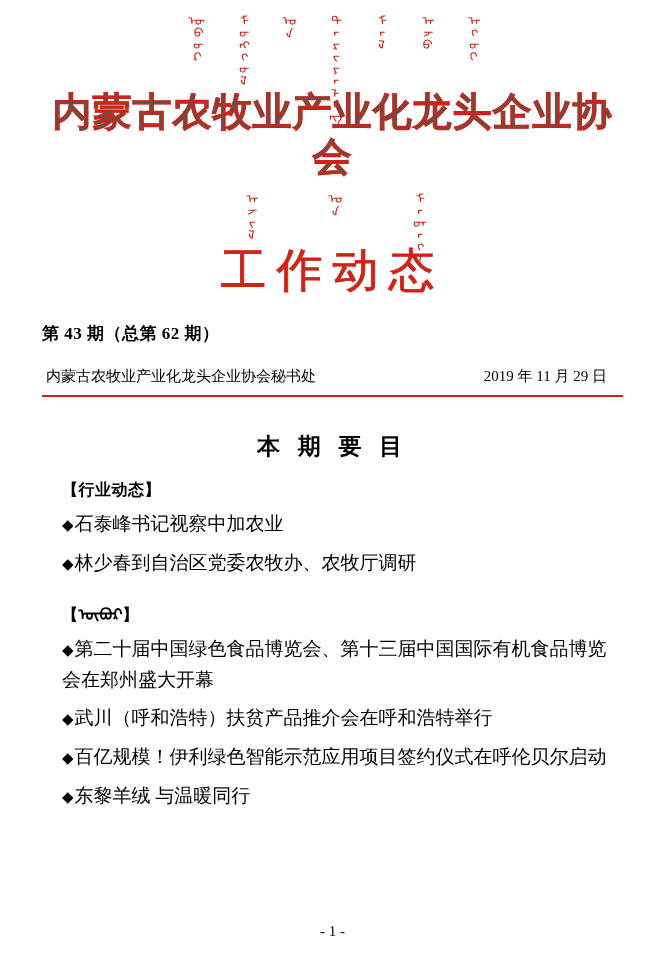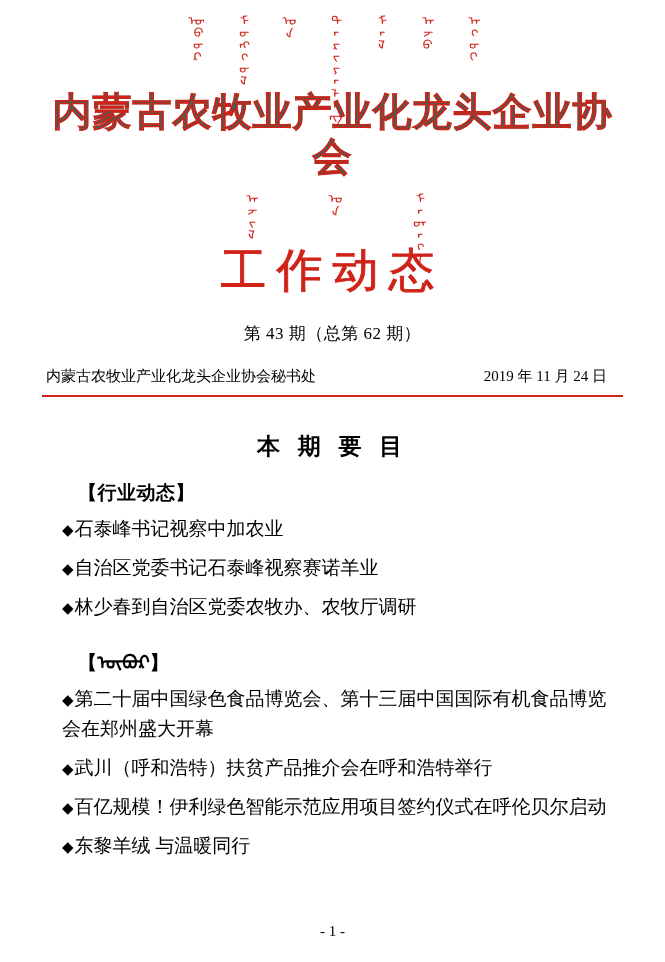--- a/index.html
+++ b/index.html
@@ -76,22 +76,21 @@
     font-weight: normal;
     font-size: 46px;
     letter-spacing: 10px;
     line-height: 1.1;
     margin-top: -2px;
     -webkit-text-stroke: 0.8px #cf2318;
   }
 
   
   .issue-line {
-    text-align: center;
-    font-weight: normal;
+    font-weight: bold;
     font-size: 17px;
     margin-top: 26px;
     letter-spacing: 0.5px;
   }
 
   
   .meta-row {
     display: flex;
     justify-content: space-between;
     align-items: center;
@@ -116,22 +115,22 @@
     letter-spacing: 6px;
     margin-top: 34px;
   }
 
   
   .section {
     margin-top: 18px;
   }
   .section-title {
     font-weight: bold;
-    font-size: 19px;
-    margin: 0 0 2px 36px;
+    font-size: 16px;
+    margin: 0 0 2px 20px;
     letter-spacing: 0.5px;
   }
   .entry {
     font-size: 19px;
     line-height: 1.62;
     margin: 8px 0 0 20px;
     text-indent: 0;
     padding-left: 0;
   }
   .entry .bullet {
@@ -172,37 +171,34 @@
     <div class="mongol-glyph short">ᠤᠨ</div>
     <div class="mongol-glyph mid">ᠮᠡᠳᠡᠭᠡ</div>
   </div>
 
   <div class="bulletin-title">工作动态</div>
 
   <div class="issue-line">第 43 期（总第 62 期）</div>
 
   <div class="meta-row">
     <div>内蒙古农牧业产业化龙头企业协会秘书处</div>
-    <div class="meta-right">2019 年 11 月 24 日</div>
+    <div class="meta-right">2019 年 11 月 29 日</div>
   </div>
 
   <div class="divider"></div>
 
   <div class="contents-heading">本 期 要 目</div>
 
   <div class="section">
     <div class="section-title">【行业动态】</div>
 
     <div class="entry">
       <span class="bullet">◆</span><span class="entry-text">石泰峰书记视察中加农业</span>
     </div>
     <div class="entry">
-      <span class="bullet">◆</span><span class="entry-text">自治区党委书记石泰峰视察赛诺羊业</span>
-    </div>
-    <div class="entry">
       <span class="bullet">◆</span><span class="entry-text">林少春到自治区党委农牧办、农牧厅调研</span>
     </div>
   </div>
 
   <div class="section">
     <div class="section-title">【ᠥᠪᠥᠷ】</div>
 
     <div class="entry">
       <span class="bullet">◆</span><span class="entry-text">第二十届中国绿色食品博览会、第十三届中国国际有机食品博览会在郑州盛大开幕</span>
     </div>

